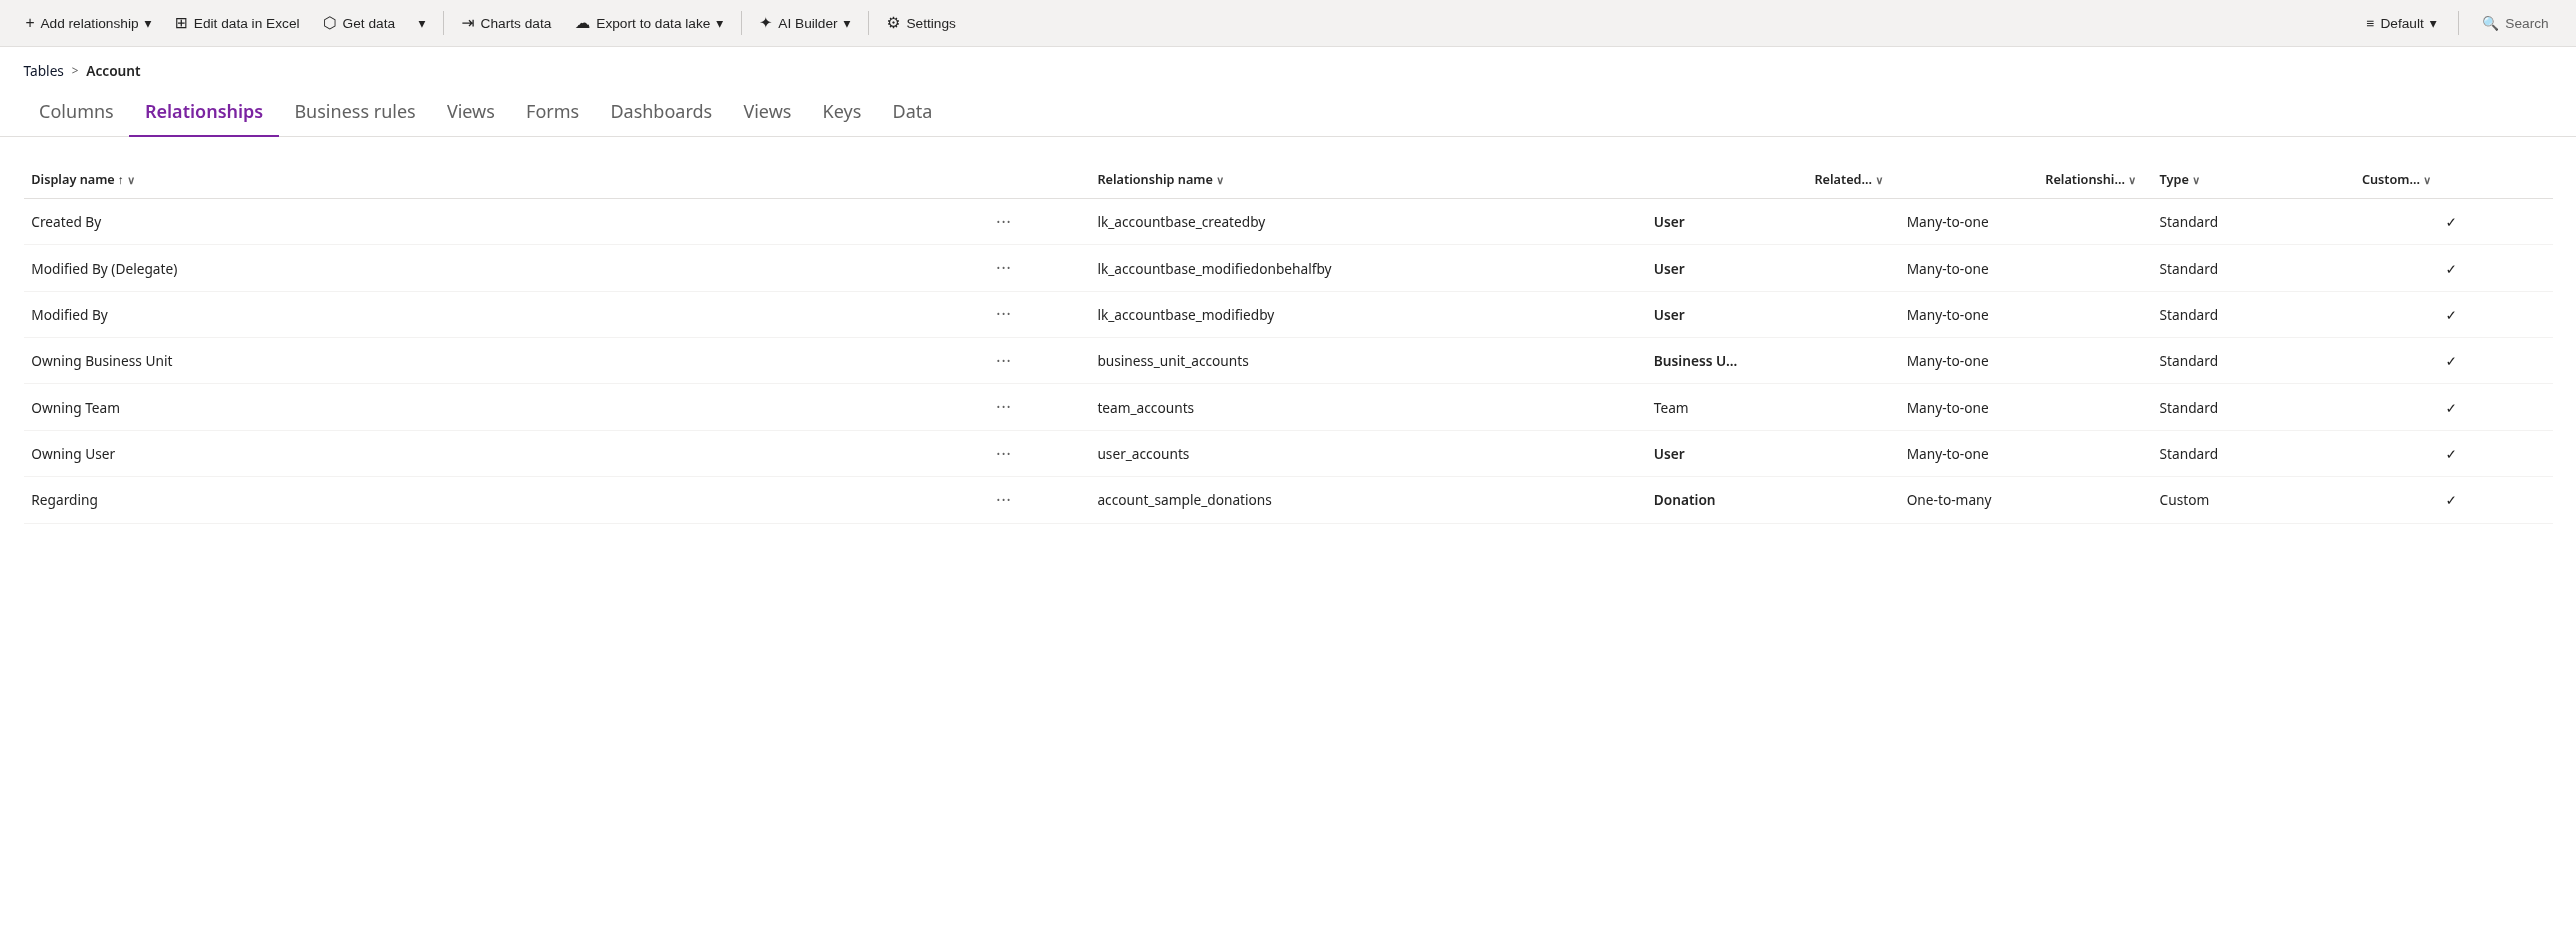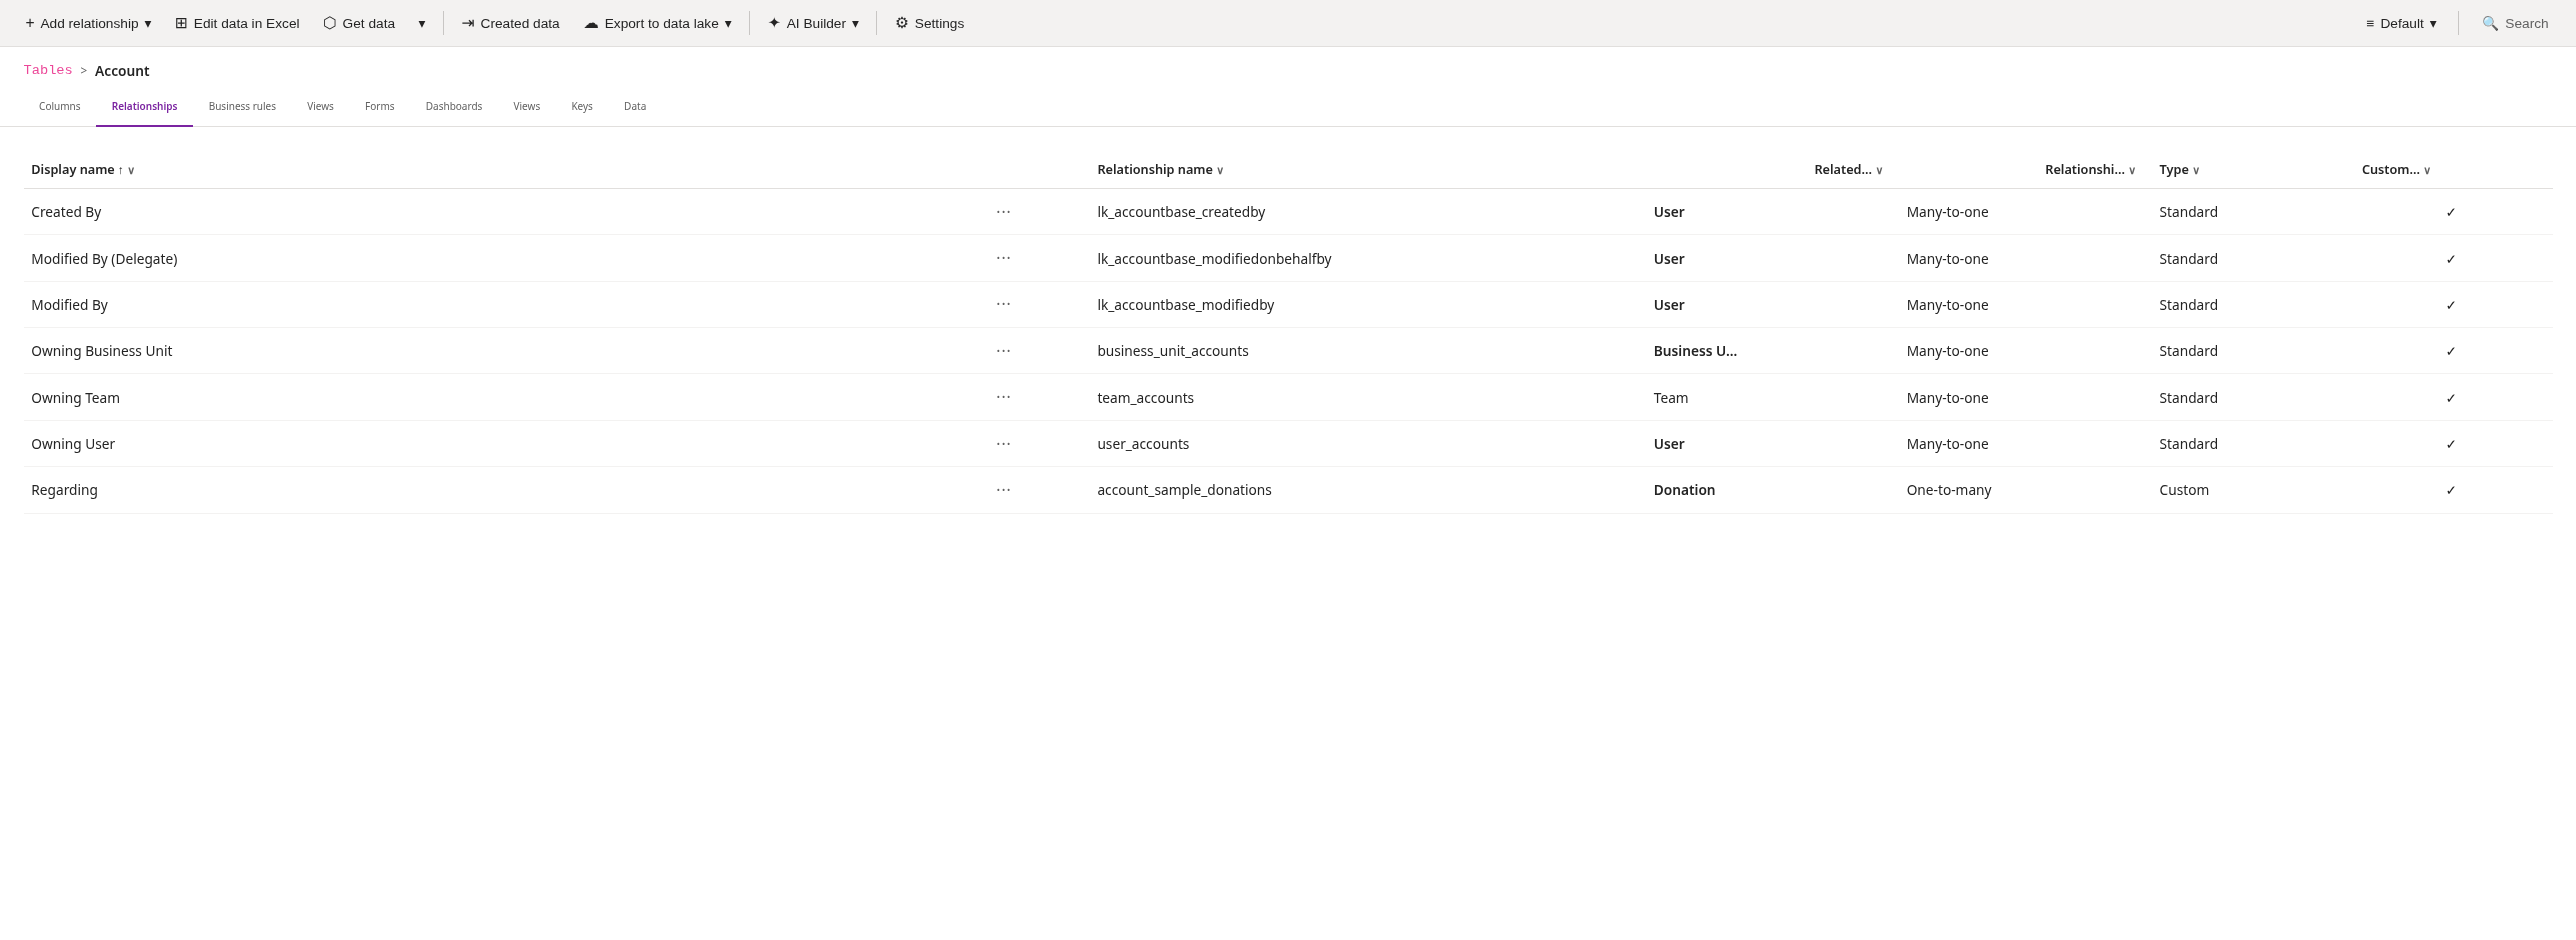--- a/index.html
+++ b/index.html
@@ -71,44 +71,43 @@
 
     
     .breadcrumb {
       padding: 13.7px 23.5px 0;
       display: flex;
       align-items: center;
       gap: 7.8px;
       font-size: 13.7px;
     }
     .breadcrumb-link {
-      color: #ec4899;
+      color: #0f172a;
       cursor: pointer;
       text-decoration: none;
-      font-family: Liberation Mono, monospace;
     }
     .breadcrumb-sep { color: #616161; font-size: 11.7px; }
     .breadcrumb-current {
       font-weight: 600;
       color: #242424;
     }
 
     
     .tabs {
       display: flex;
       align-items: center;
       padding: 0 23.5px;
       margin-top: 7.8px;
       border-bottom: 1px solid #e1dfdd;
       gap: 0;
     }
     .tab {
       padding: 11.7px 15.6px;
       cursor: pointer;
-      font-size: 10px;
+      font-size: 18px;
       color: #616161;
       border-bottom: 2px solid transparent;
       margin-bottom: -1px;
     }
     .tab.active {
       color: #7B24A1;
       border-bottom: 2px solid #7B24A1;
       font-weight: 600;
     }
 
@@ -167,21 +166,21 @@
   </button>
 
   <button class="toolbar-btn">
     <span>▾</span>
   </button>
 
   <div class="toolbar-divider"></div>
 
   <button class="toolbar-btn">
     <span class="icon">⇥</span>
-    <span>Created data</span>
+    <span>Charts data</span>
   </button>
 
   <button class="toolbar-btn">
     <span class="icon">☁</span>
     <span>Export to data lake</span>
     <span>▾</span>
   </button>
 
   <div class="toolbar-divider"></div>
 

